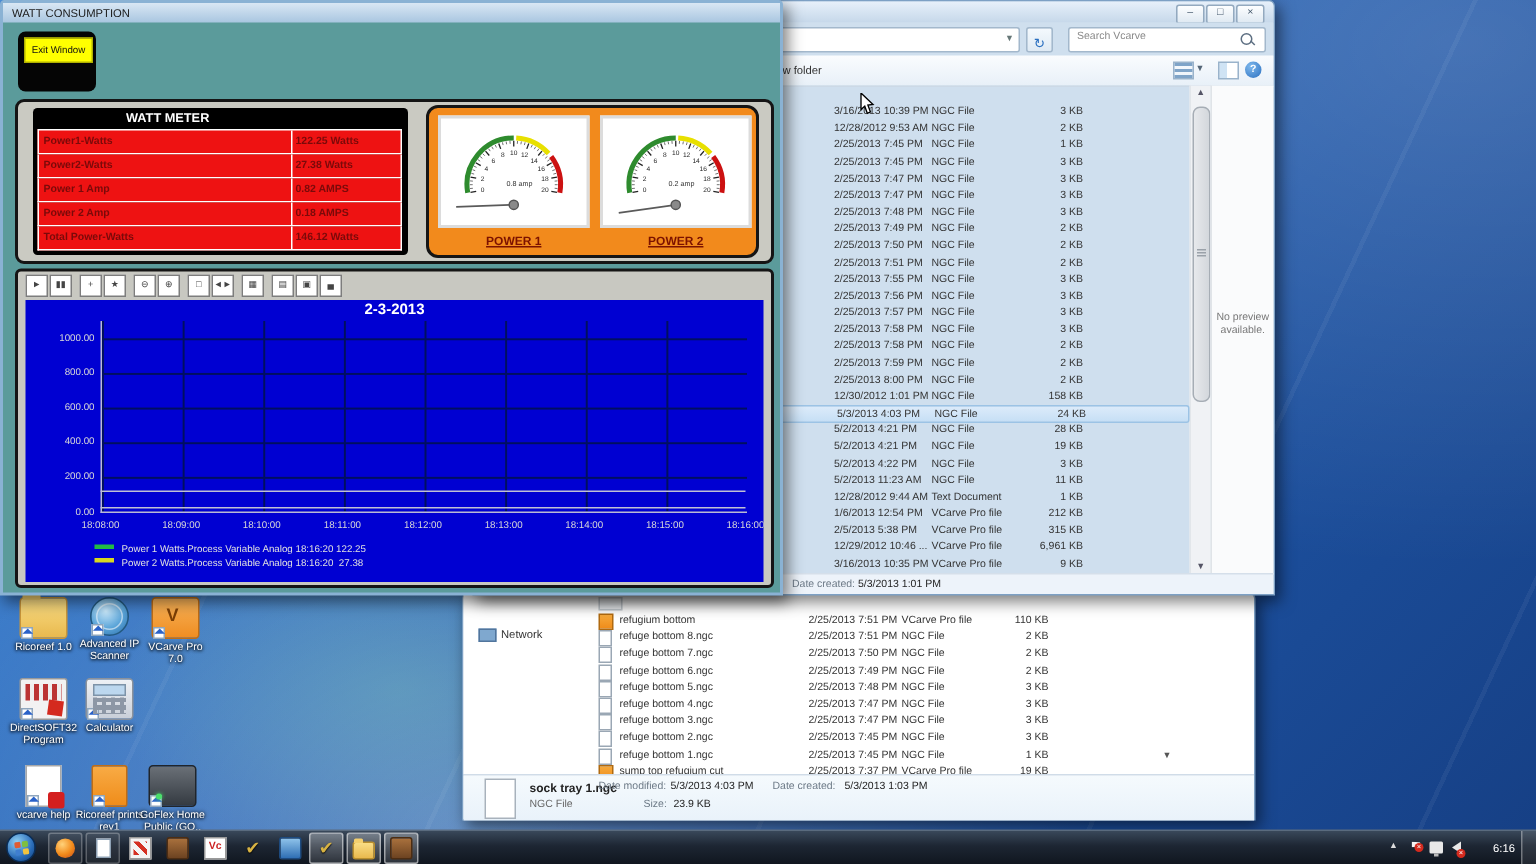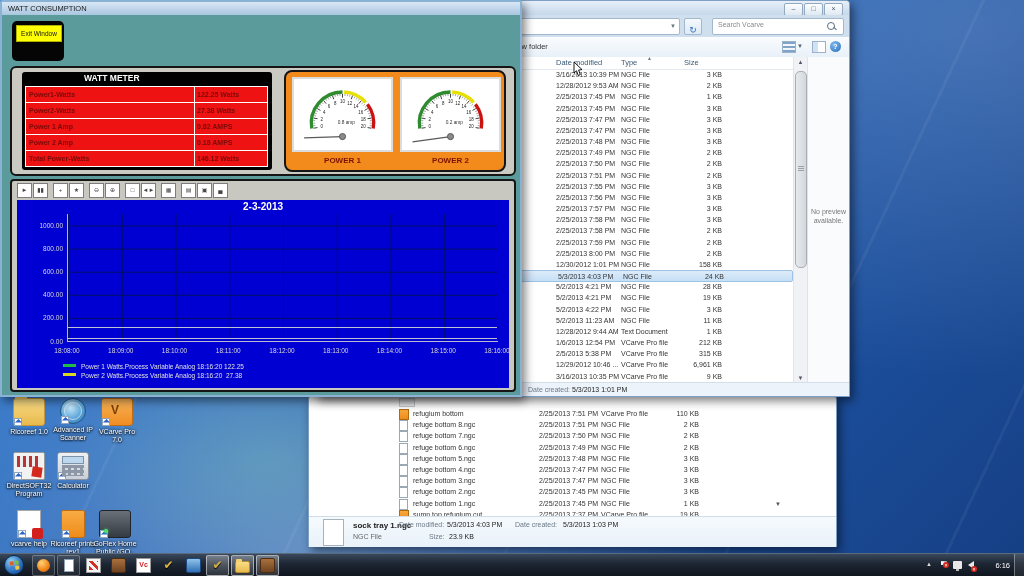--- a/index.html
+++ b/index.html
@@ -98,21 +98,21 @@
   #watt-panel{position:absolute;left:10px;top:4px;width:250px;height:98px;background:#000;border-radius:3px;}
   #watt-title{position:absolute;left:62px;top:1px;font-size:8.5px;font-weight:bold;color:#fff;}
   #watt-rows{position:absolute;left:3px;top:14px;width:243px;}
   .wrow{height:15px;background:#ee1212;border:1px solid #fff;border-top:none;display:flex;}
   .wrow:first-child{border-top:1px solid #fff;}
   .wrow .wl{flex:1;font-size:7px;font-weight:bold;color:#7a0a0a;line-height:15px;padding-left:3px;}
   .wrow .wv{width:70px;border-left:1px solid #fff;font-size:7px;font-weight:bold;color:#7a0a0a;line-height:15px;padding-left:2px;}
   #orange-panel{position:absolute;left:272px;top:2px;width:222px;height:102px;background:#f28a1c;
     border:2px solid #151515;border-radius:8px;box-sizing:border-box;}
   .gauge-box{position:absolute;top:5px;width:101px;height:75px;background:#fff;border:2px solid #dcdcdc;box-sizing:border-box;}
-  .gauge-cap{position:absolute;top:84px;width:101px;text-align:center;font-size:8px;font-weight:bold;color:#7c1200;}
+  .gauge-cap{position:absolute;top:84px;width:101px;text-align:center;font-size:8px;font-weight:bold;color:#7c1200;text-decoration:underline;}
   
   #chart-frame{position:absolute;left:8px;top:177px;width:506px;height:213px;background:#c8c8c1;
     border:2px solid #151515;border-radius:4px;box-sizing:border-box;}
   #chart-toolbar{position:absolute;left:5px;top:2px;height:15px;display:flex;align-items:center;}
   .ctb{width:13px;height:13px;background:#fff;border:1px solid #7d7d7d;margin-right:1px;
     font-size:6px;line-height:12px;text-align:center;color:#444;overflow:hidden;}
   .ctb.gap{margin-left:4px;}
   #chart-area{position:absolute;left:5px;top:19px;width:492px;height:188px;background:#0000d2;overflow:hidden;}
   #chart-title{position:absolute;left:0;right:0;top:1px;text-align:center;font-size:10px;font-weight:bold;color:#fff;}
   #plot{position:absolute;left:50px;top:14px;width:430px;height:127px;
@@ -216,20 +216,26 @@
       </div>
       <div class="dk" style="left: 92px; top: 510px;">
         <div class="ic ki-drive">
           <span class="sc"></span>
         </div>
         <div class="lbl">GoFlex Home Public (GO..</div>
       </div>
     </div>
 
   <div id="exp-bottom" class="abs expwin win-shadow" style="left:308px;top:395px;width:527px;height:150px;background:#fff;z-index:2;">
+    <div class="abs" style="left:0;top:0;width:88px;bottom:30px;background:#fff;">
+      <div class="abs" style="left:10px;top:23px;">
+        <span class="abs" style="width:10px;height:7px;background:#7fa8cf;border:1px solid #51759c;"></span>
+        <span class="abs" style="left:15px;top:-1px;font-size:7.5px;color:#333;">Network</span>
+      </div>
+    </div>
     <div class="abs" style="left:90px;top:2px;width:14px;height:7px;background:#eef1f4;border:1px solid #c6ccd2;"></div>
     <div id="bottom-rows" class="abs" style="left:0;top:0;right:0;height:120px;overflow:hidden;">
         <div class="etr" style="top: 12px; width: 527px;">
           <span class="mini-icon-vcarve" style="left: 90px; top: 1px;"></span>
           <span style="left: 104px;">refugium bottom</span>
           <span style="left: 230px;">2/25/2013 7:51 PM</span>
           <span style="left: 292px;">VCarve Pro file</span>
           <span style="left: 320px; width: 70px; text-align: right;">110 KB</span>
         </div>
         <div class="etr" style="top: 23.2px; width: 527px;">
@@ -329,28 +335,20 @@
         <span style="position:absolute;left:5px;top:2px;font-size:7px;color:#8a8a8a;">Search Vcarve</span>
         <span class="mag" style="right:8px;top:3px;position:absolute;"></span>
       </div>
     </div>
     <div class="toolbar">
       <span class="abs" style="left:196px;top:5px;font-size:7.5px;color:#333;">New folder</span>
       <span class="views-ic abs" style="left:466px;top:4px;"></span>
       <span class="abs" style="left:481px;top:6px;font-size:6px;color:#55文70;color:#567;">▼</span>
       <span class="prev-ic abs" style="left:496px;top:4px;"></span>
       <span class="help-ic abs" style="left:514px;top:4px;">?</span>
-    </div>
-    <div class="listpane" style="left:0;top:56px;width:477px;bottom:13px;">
-      <div class="colhead">
-        <span style="left:240px;">Date modified</span>
-        <span style="left:305px;">Type</span>
-        <span style="left:331px;top:-2px;font-size:5px;color:#678;">▲</span>
-        <span style="left:368px;">Size</span>
-      </div>
     </div>
 
     <div class="abs" style="left:477px;top:56px;width:13px;bottom:13px;background:#f0f2f5;border-left:1px solid #e2e6ea;">
       <div class="abs" style="left:0;top:0;width:13px;height:11px;text-align:center;font-size:6px;color:#556;line-height:10px;">▲</div>
       <div class="abs" style="left:1px;top:14px;width:10px;height:195px;background:linear-gradient(90deg,#e7e9ec,#d3d7dc);border:1px solid #a6adb5;border-radius:5px;">
         <div class="abs" style="left:2px;top:94px;width:6px;height:1px;background:#9aa1a9;box-shadow:0 2px 0 #9aa1a9,0 4px 0 #9aa1a9;"></div>
       </div>
       <div class="abs" style="left:0;bottom:0;width:13px;height:11px;text-align:center;font-size:6px;color:#556;line-height:12px;">▼</div>
     </div>
 

